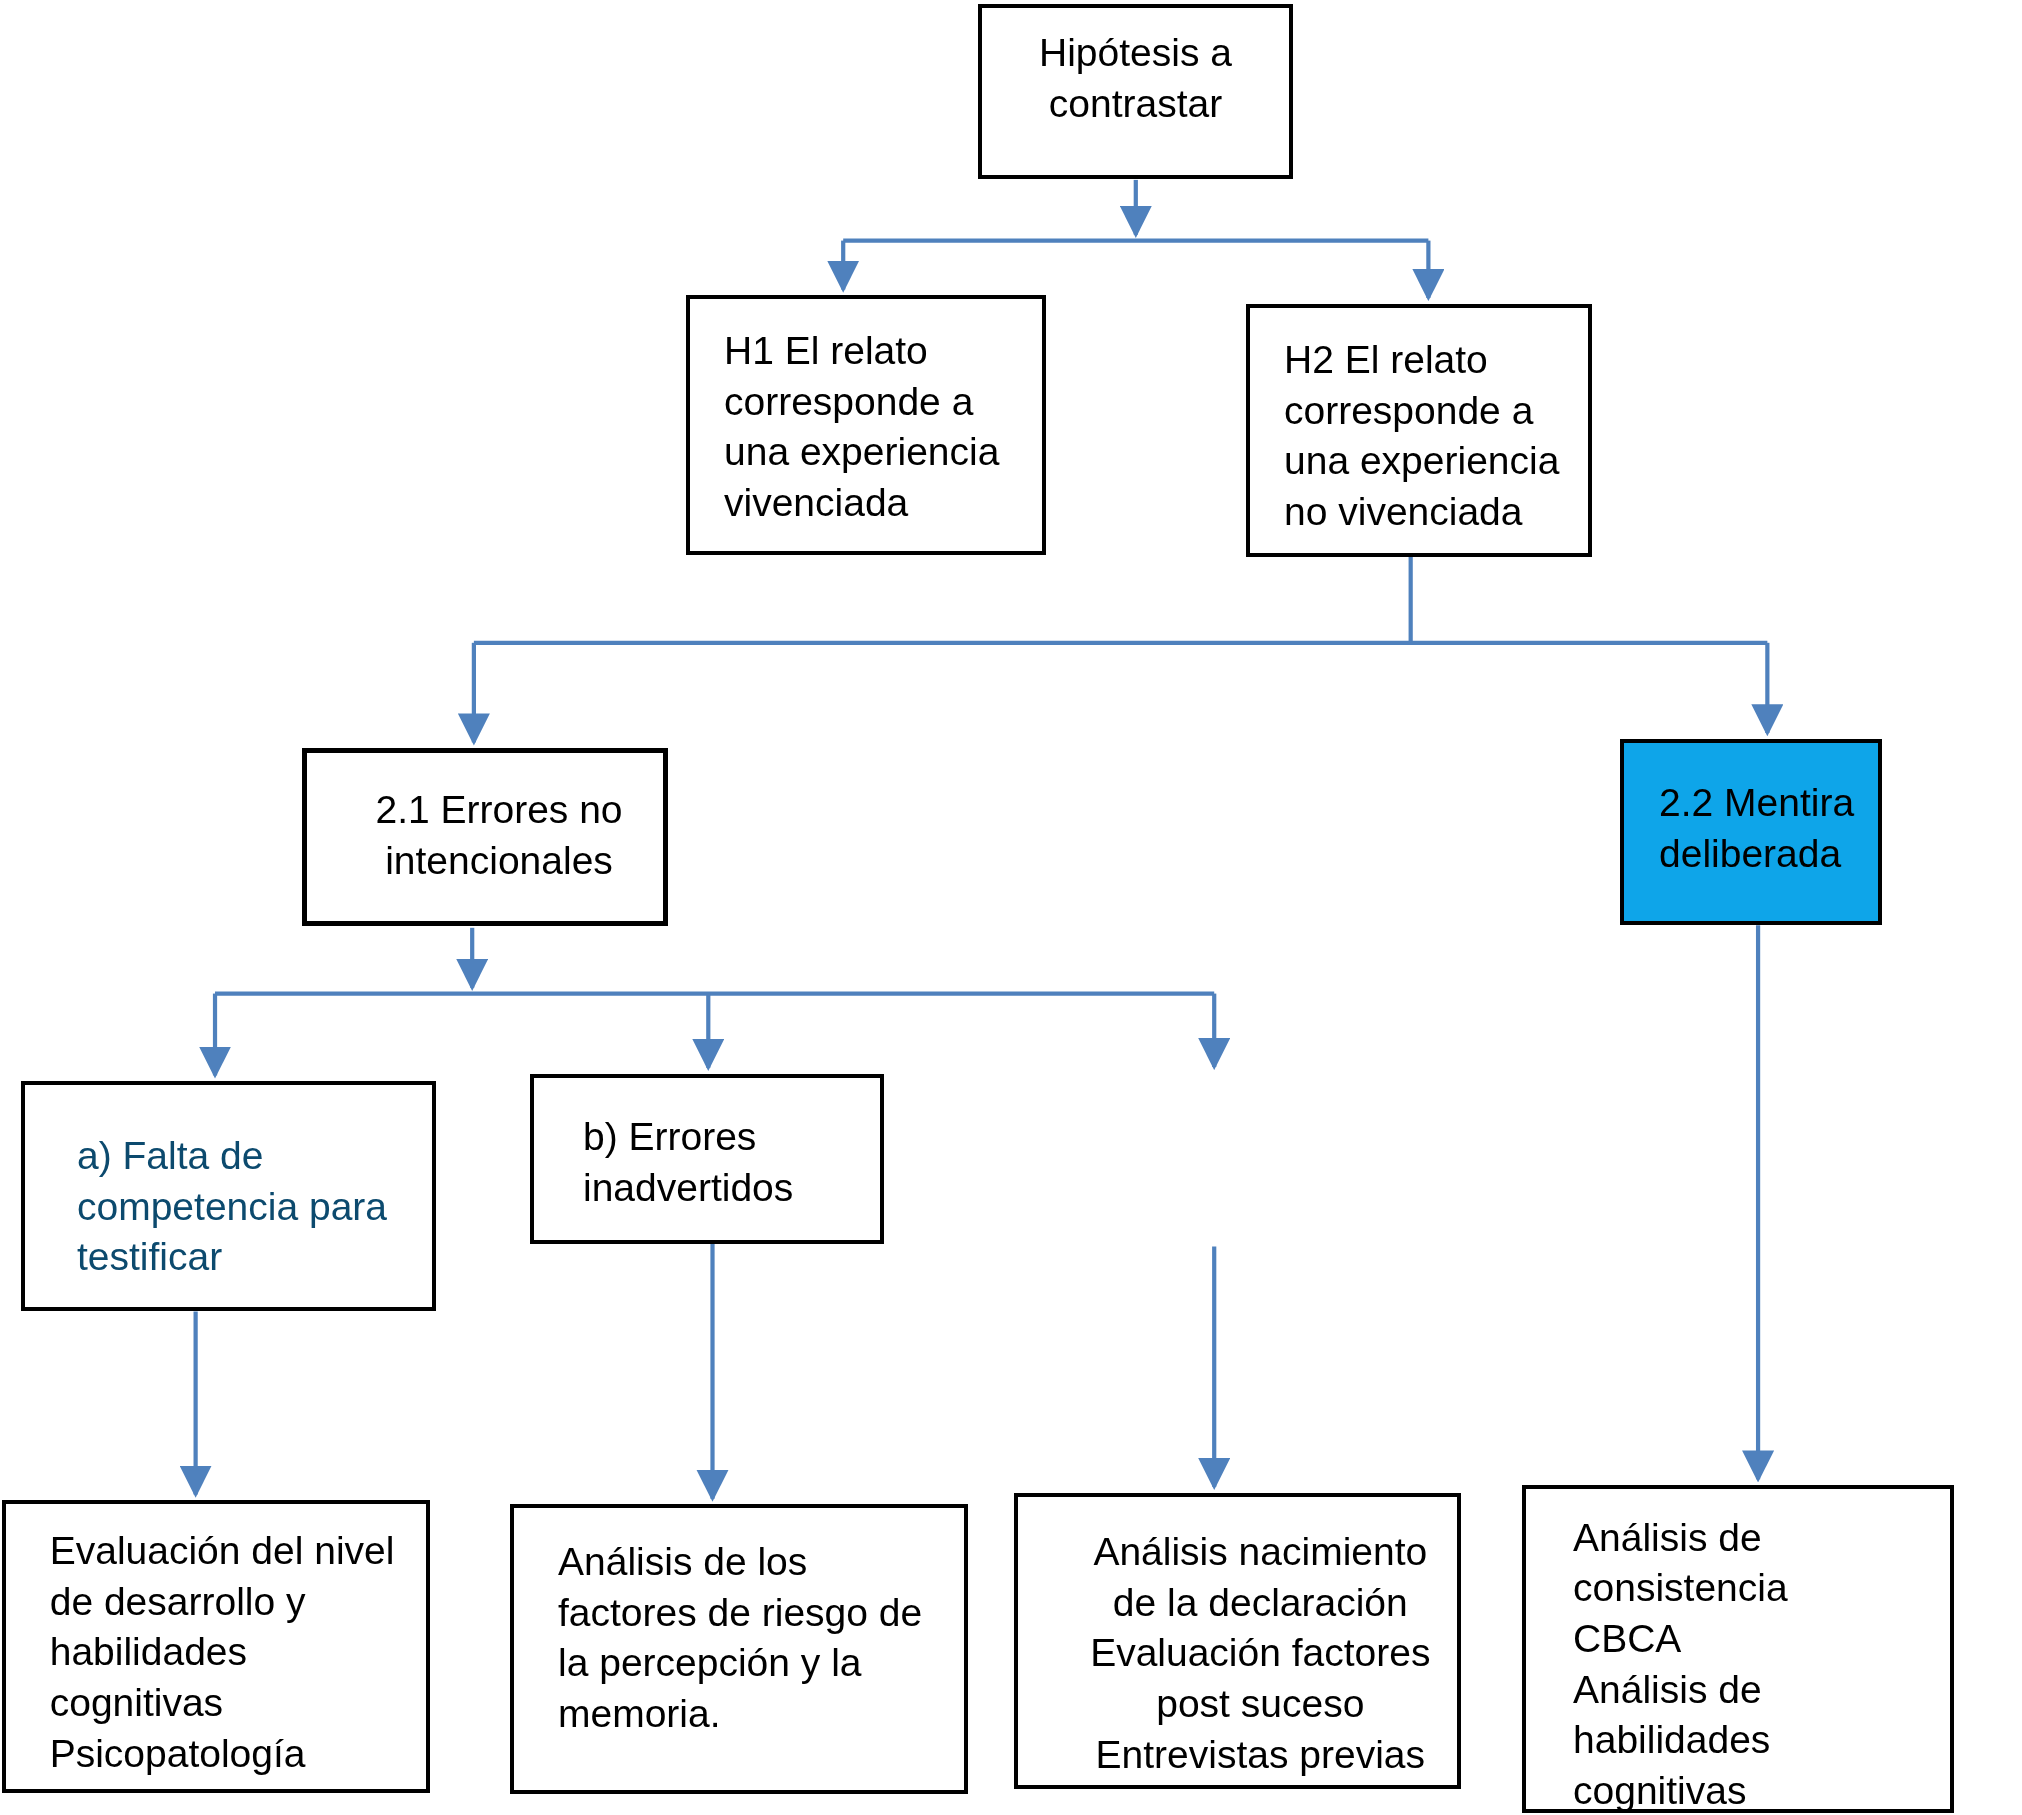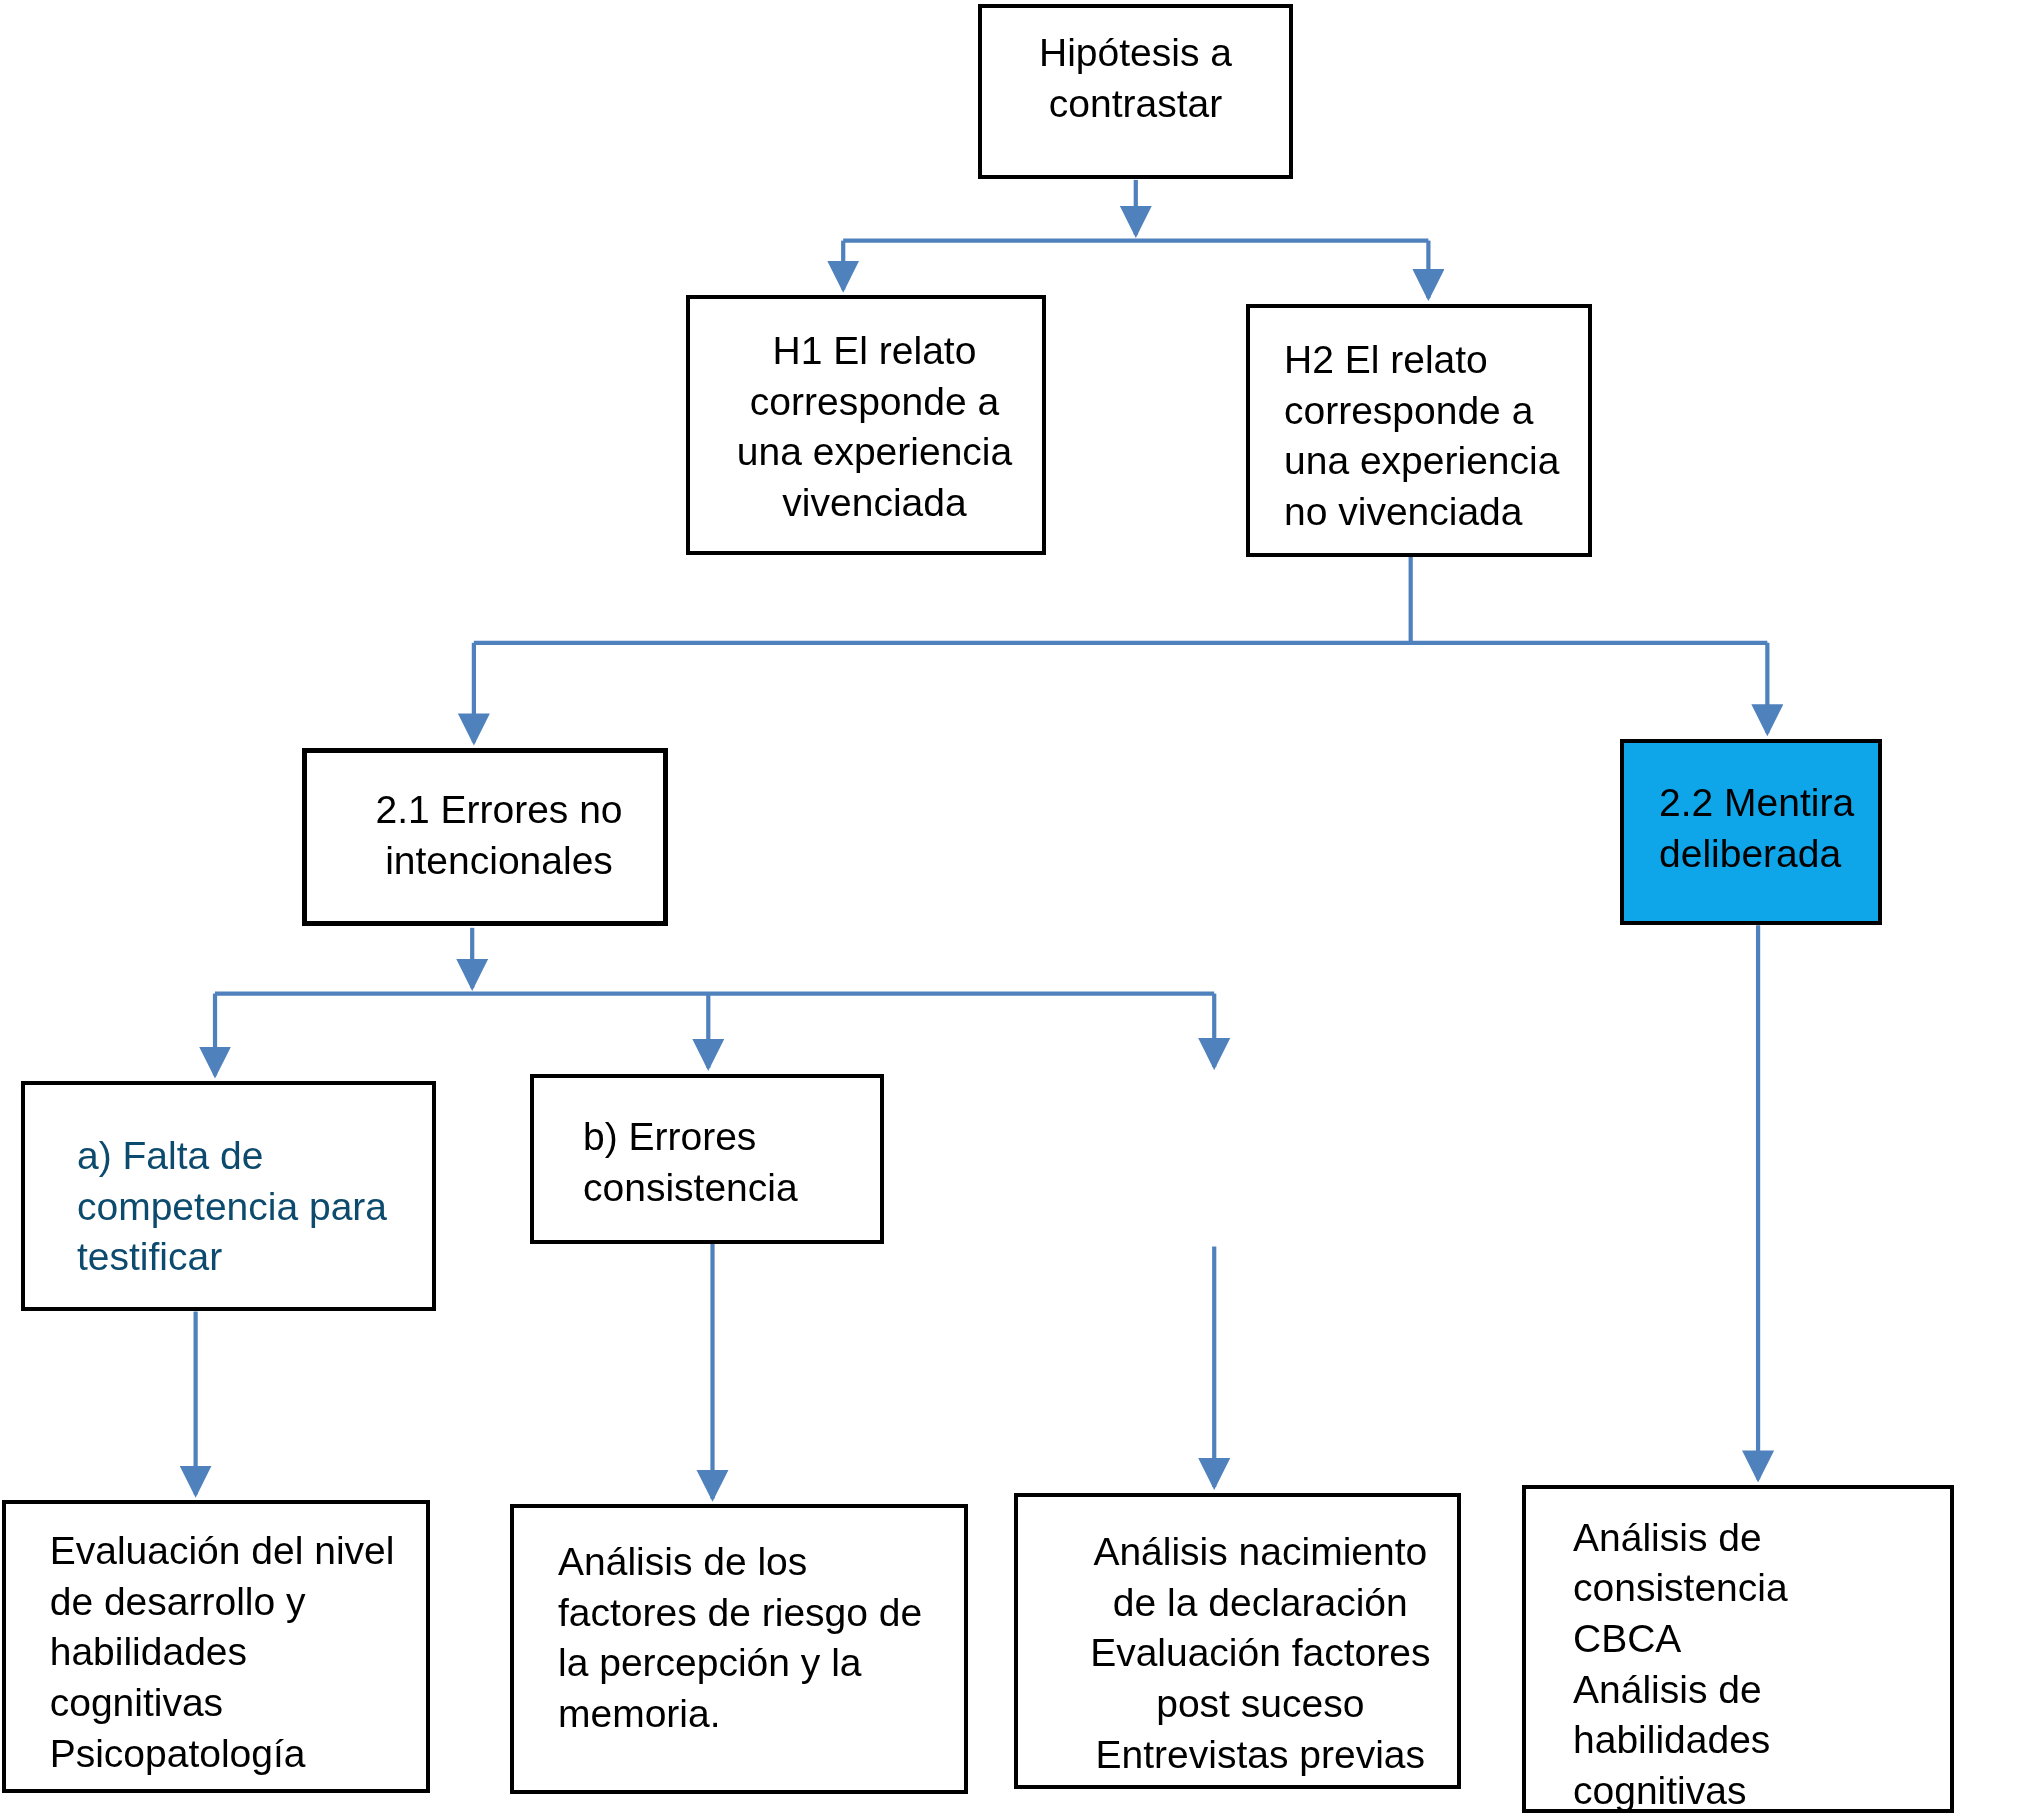--- a/index.html
+++ b/index.html
@@ -30,21 +30,21 @@
     font-size: 39px;
     line-height: 1.3;
     white-space: pre-line;
     overflow: hidden;
   }
   .center { text-align: center; }
 
   
   #n-hipotesis { left: 978px; top: 4.2px;    width: 315px; height: 175px; padding-top: 20px; }
   
-  #n-h1        { left: 686px;  top: 295px;  width: 360px; height: 260px; padding: 27px 17px 0 34px; text-align: center; }
+  #n-h1        { left: 686px;  top: 295px;  width: 360px; height: 260px; padding: 27px 17px 0 34px; }
   #n-h2        { left: 1246px; top: 304px;  width: 346px; height: 253px; padding: 27px 17px 0 34px; }
   
   #n-e21       { left: 302px;  top: 748px;  width: 366px; height: 178px; padding-top: 32px; border-width: 5px; }
   #n-m22       { left: 1620px; top: 739px;  width: 262px; height: 186px; padding: 35px 8.4px 0 35px; }
   
   #n-a         { left: 21px;   top: 1081px; width: 415px; height: 230px; padding: 46px 17px 0 52px; }
   #n-b         { left: 530px;  top: 1074px; width: 354px; height: 170px; padding: 34px 8.4px 0 49px; }
   #n-c         { left: 1052px; top: 1073px; width: 287px; height: 174px; padding: 35px 8.4px 0 67px; }
   
   #n-o1        { left: 1.7px;    top: 1500px; width: 428px; height: 293px; padding: 22px 8.4px 0 44px; }
@@ -103,21 +103,21 @@
 intencionales</div>
 
   <div class="box" id="n-m22" style="border-color: rgb(0, 0, 0); background: #0ea5e9; color: rgb(0, 0, 0);">2.2 Mentira
 deliberada</div>
 
   <div class="box" id="n-a" style="border-color: rgb(0, 0, 0); background: rgb(255, 255, 255); color: #0c4a6e;">a) Falta de
 competencia para
 testificar</div>
 
   <div class="box" id="n-b" style="border-color: rgb(0, 0, 0); background: rgb(255, 255, 255); color: rgb(0, 0, 0);">b) Errores
-consistencia</div>
+inadvertidos</div>
 
 
   <div class="box" id="n-o1" style="border-color: rgb(0, 0, 0); background: rgb(255, 255, 255); color: rgb(0, 0, 0);">Evaluación del nivel
 de desarrollo y
 habilidades
 cognitivas
 Psicopatología</div>
 
   <div class="box" id="n-o2" style="border-color: rgb(0, 0, 0); background: rgb(255, 255, 255); color: rgb(0, 0, 0);">Análisis de los
 factores de riesgo de

